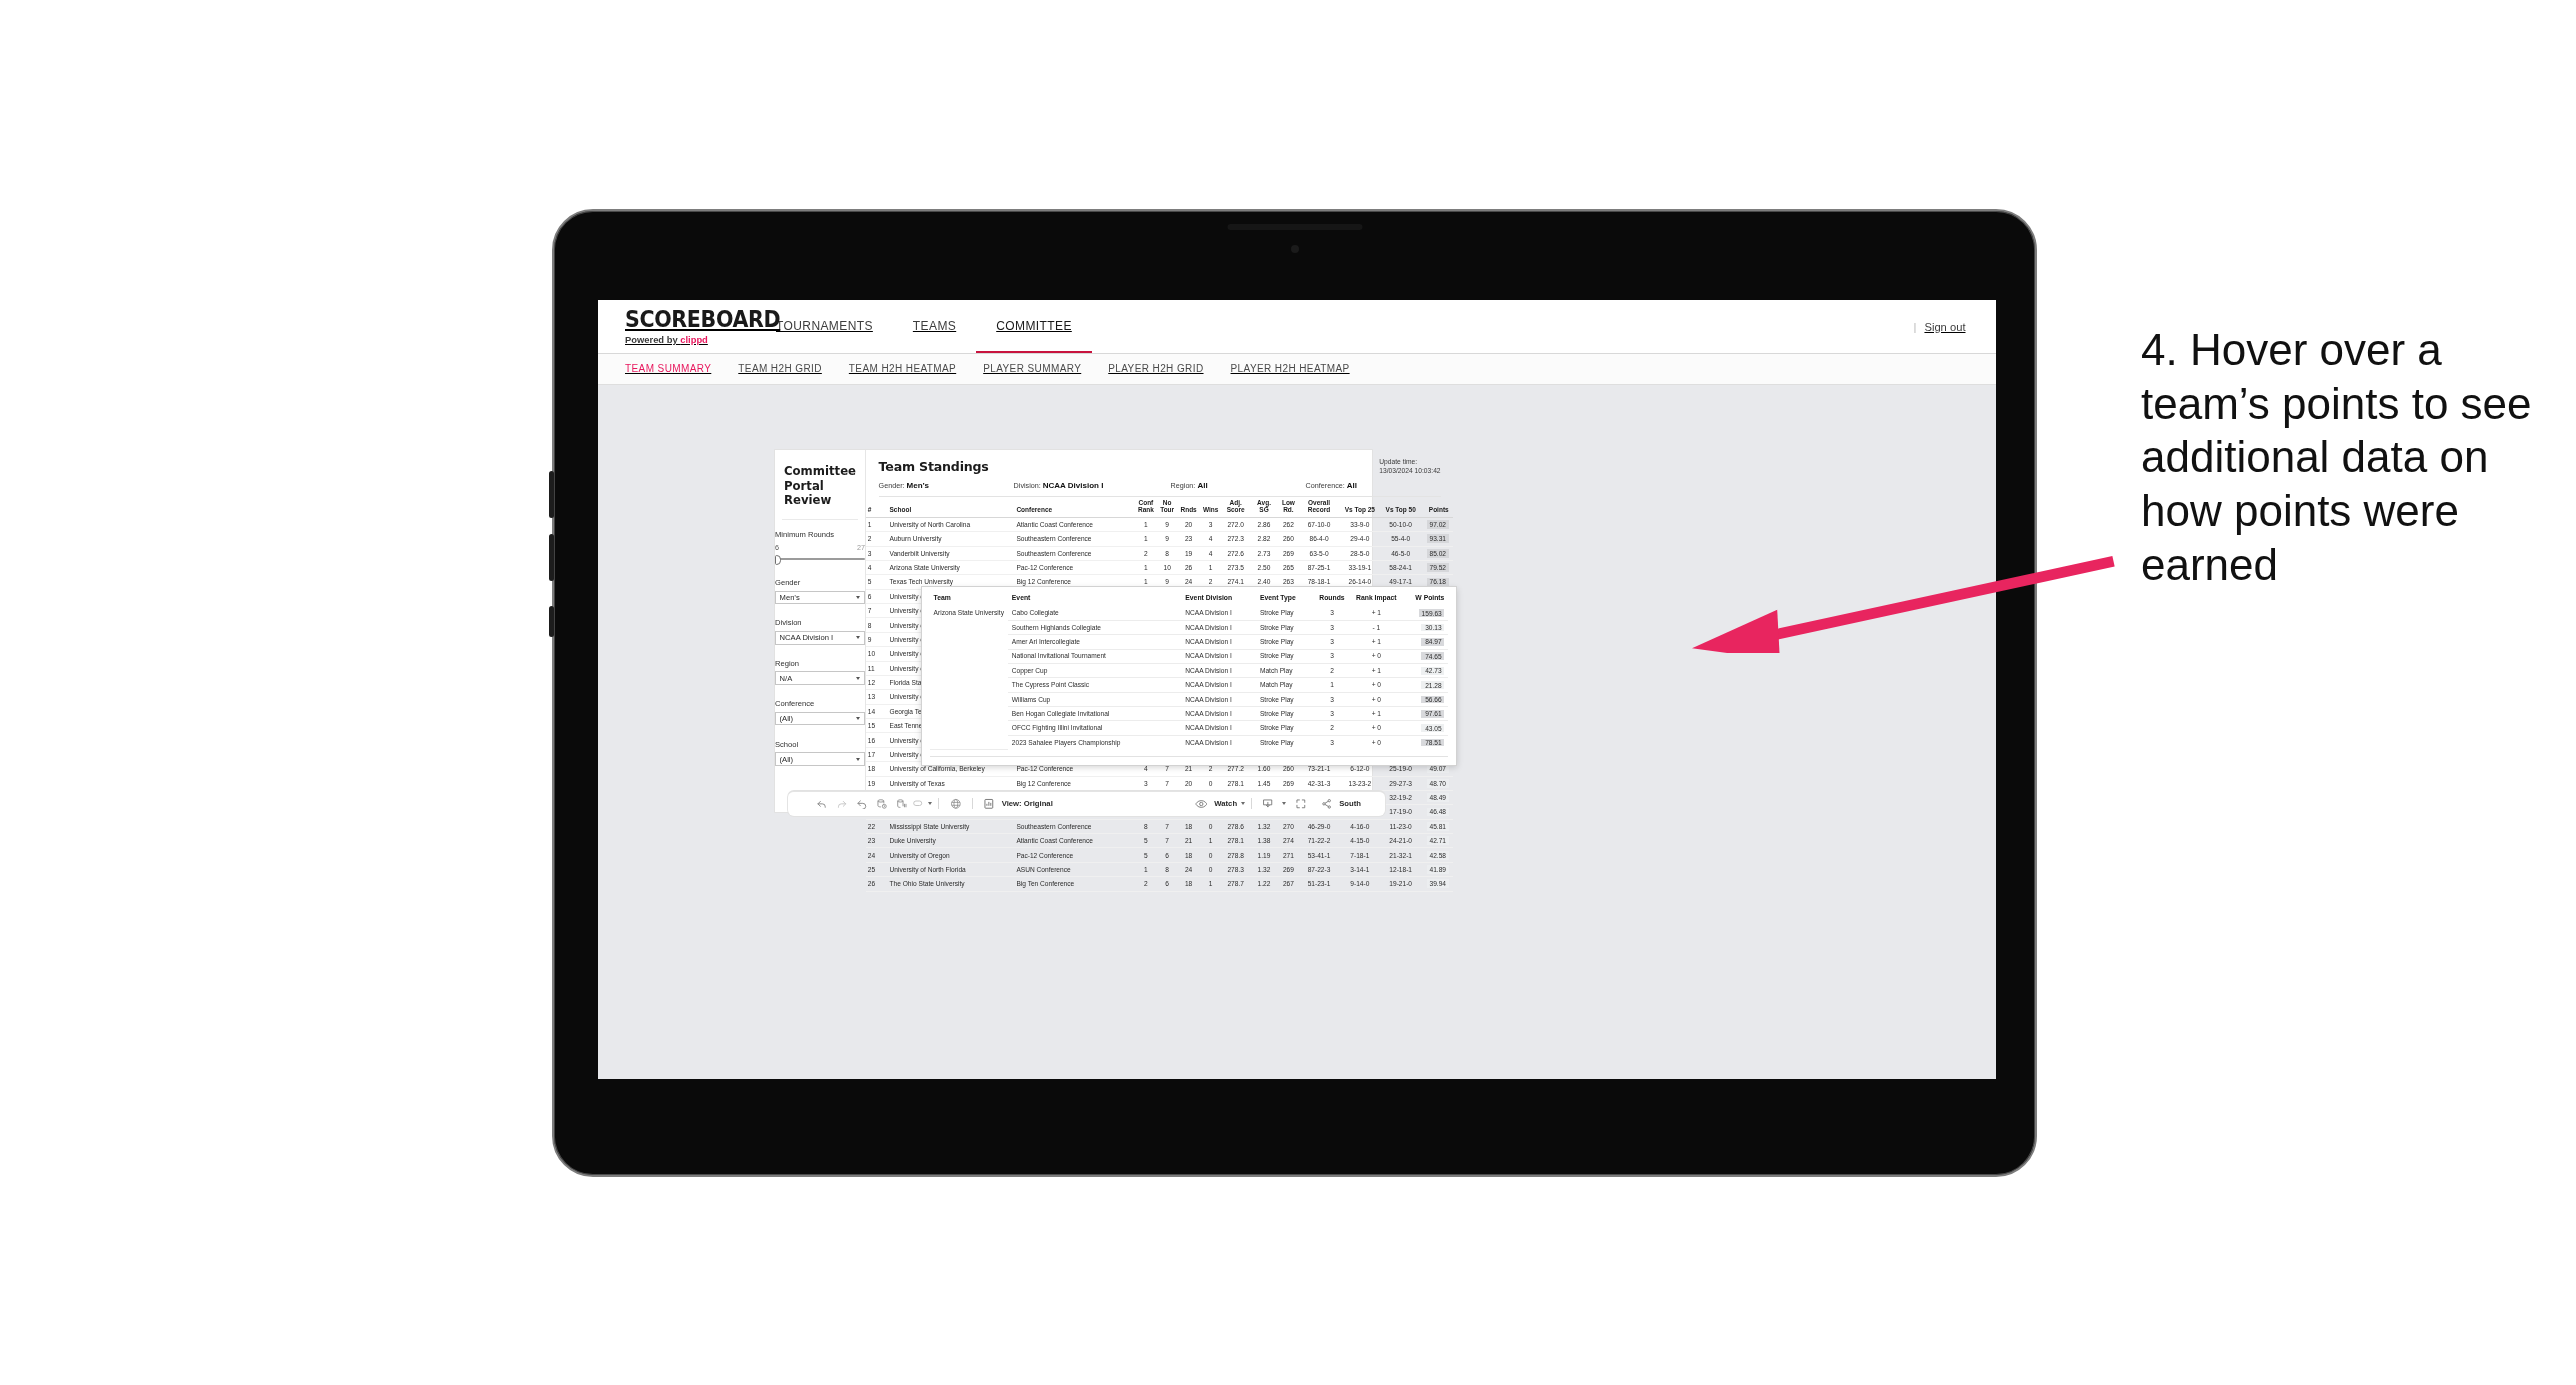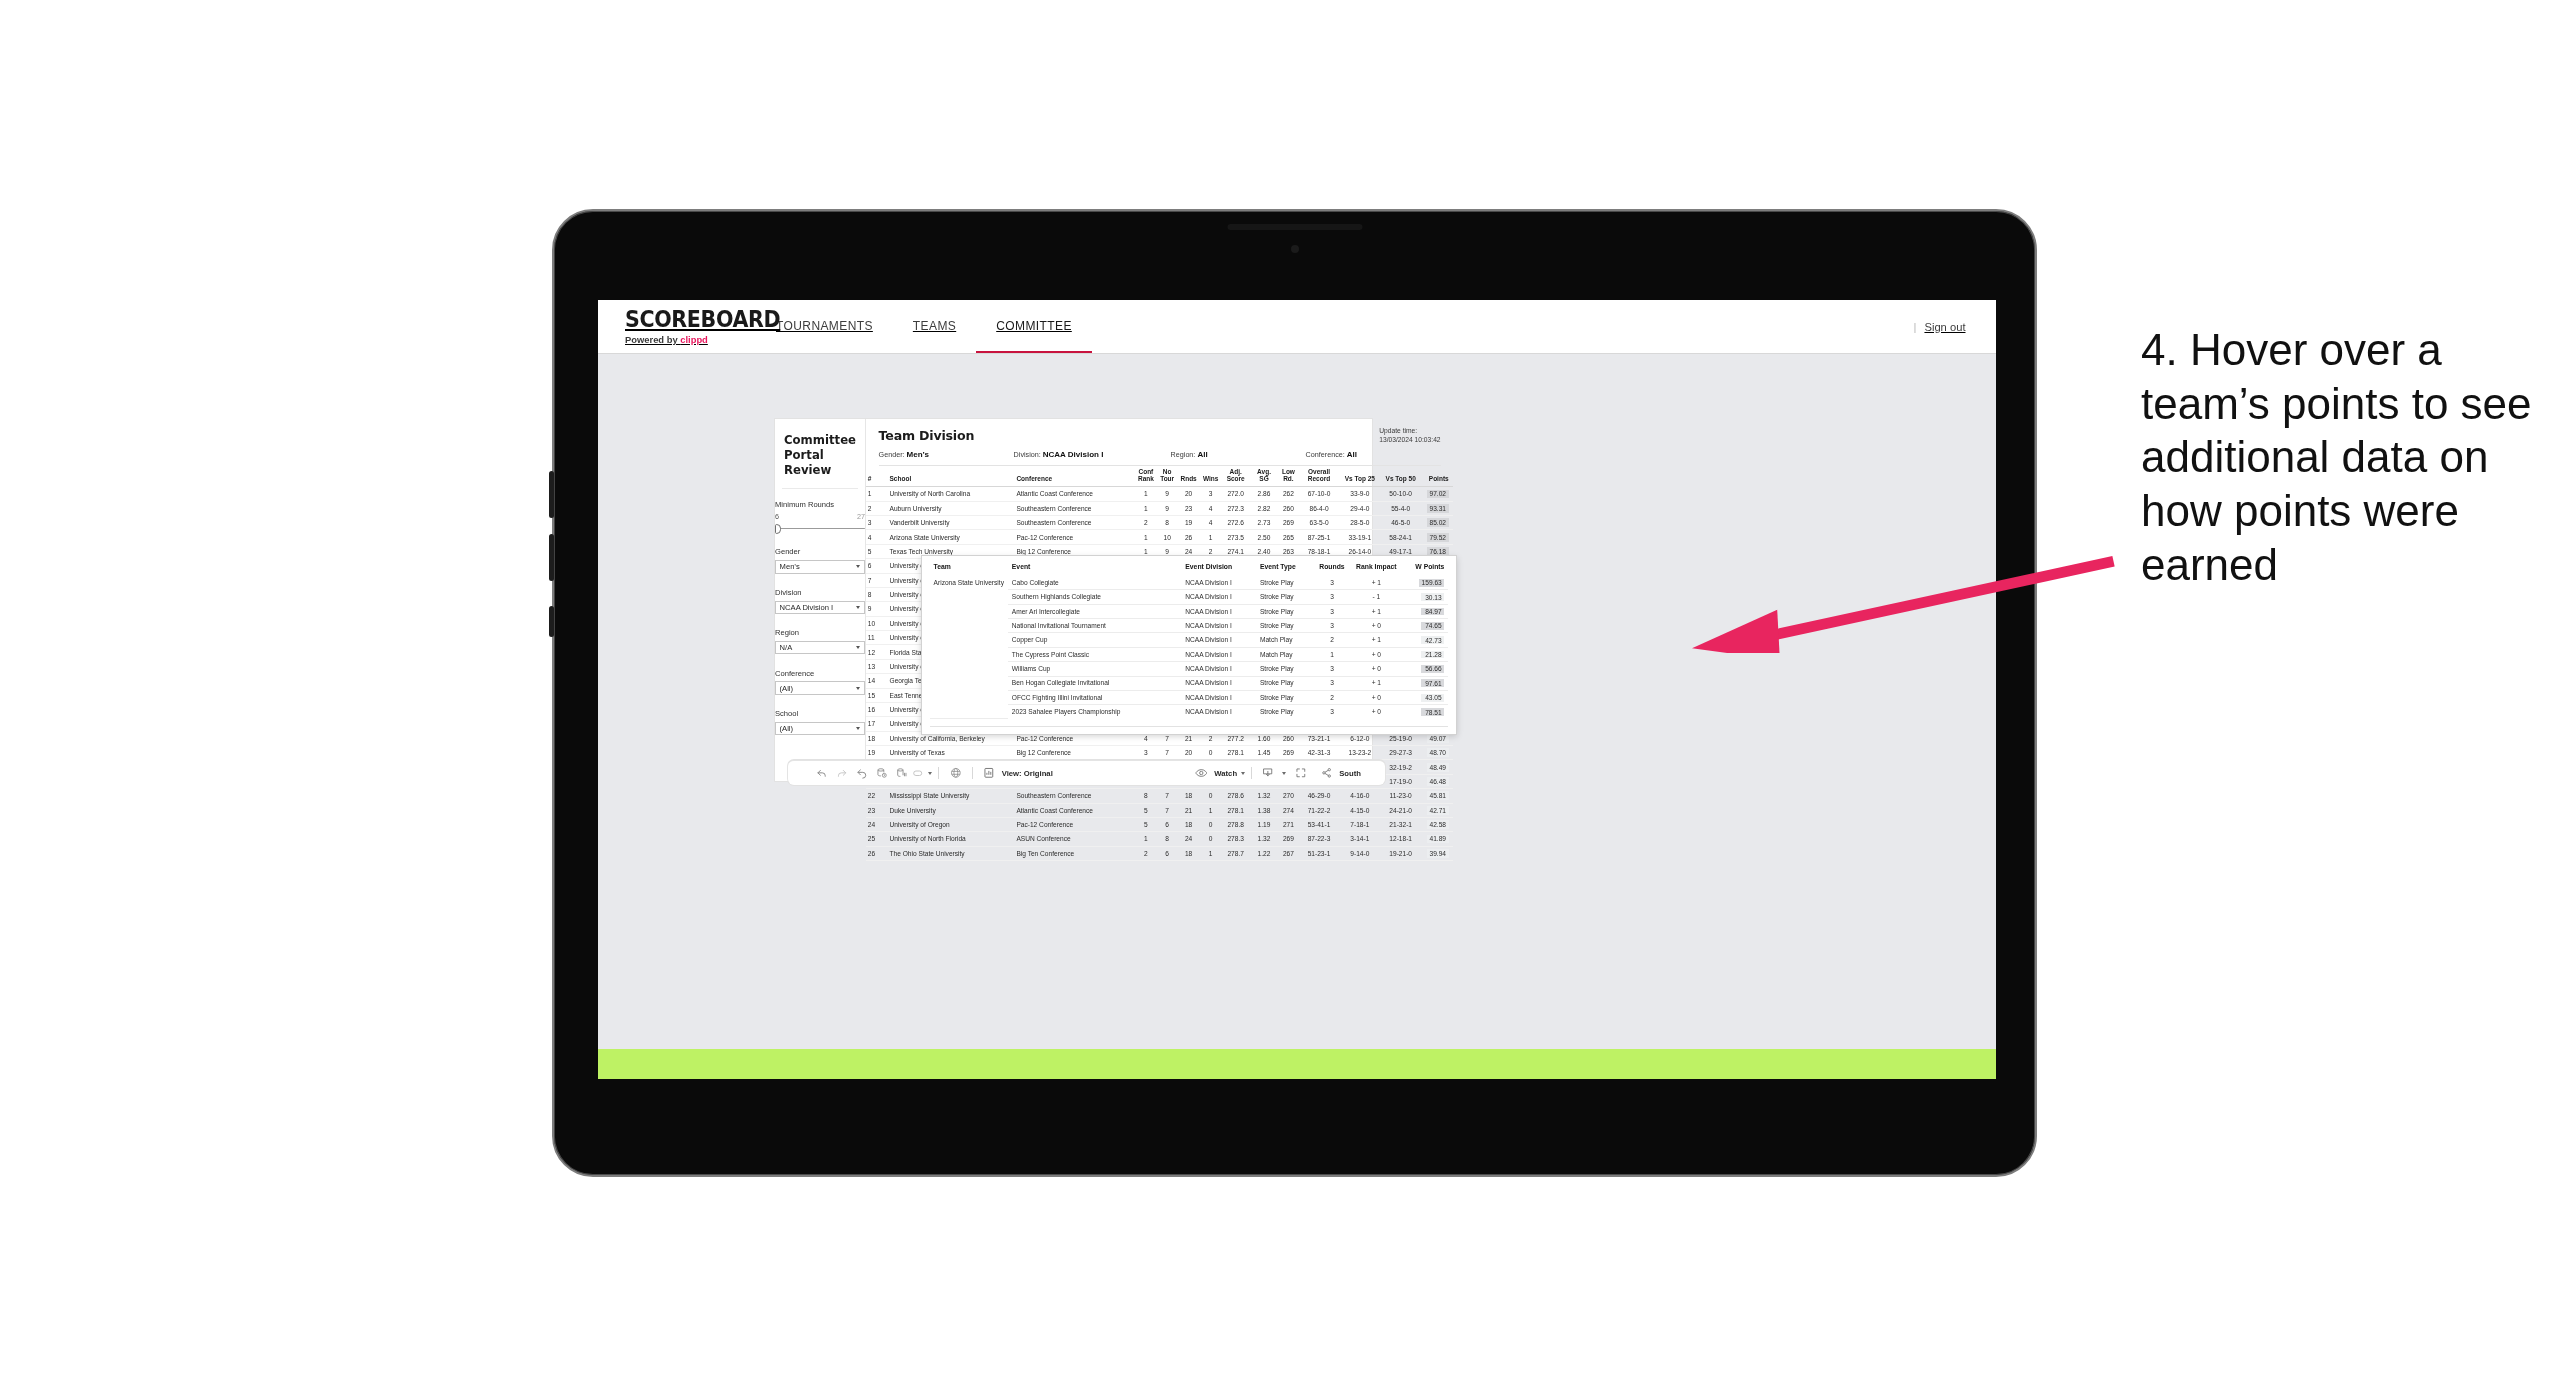--- a/index.html
+++ b/index.html
@@ -239,20 +239,28 @@
           <a href="#">TOURNAMENTS</a>
           <a href="#">TEAMS</a>
           <a href="#" class="active">COMMITTEE</a>
         </nav>
         <div class="appbar-right">
           <span class="sep">|</span>
           <a href="#" style="color:#3d3d3d;text-decoration:none;">Sign out</a>
         </div>
       </div>
 
+      <div class="subbar">
+        <a href="#" class="active">TEAM SUMMARY</a>
+        <a href="#">TEAM H2H GRID</a>
+        <a href="#">TEAM H2H HEATMAP</a>
+        <a href="#">PLAYER SUMMARY</a>
+        <a href="#">PLAYER H2H GRID</a>
+        <a href="#">PLAYER H2H HEATMAP</a>
+      </div>
 
       <div class="canvas">
 
         <div class="viz">
 
           <aside class="filters">
             <div class="filters-title">Committee Portal Review</div>
             <div class="filters-divider"></div>
 
             <div class="fgroup">
@@ -303,21 +311,21 @@
               <div class="flabel">School</div>
               <div class="select">
                 <span>(All)</span>
                 <span class="caret"></span>
               </div>
             </div>
           </aside>
 
           <section class="dash">
             <div class="dash-head">
-              <div class="dash-title">Team Division</div>
+              <div class="dash-title">Team Standings</div>
               <div class="update-box">
                 <div>Update time:</div>
                 <div>13/03/2024 10:03:42</div>
               </div>
               <div class="filt-line">
                 <div class="item">
                   <span>Gender:</span>
                   <b>Men’s</b>
                 </div>
                 <div class="item w2">

